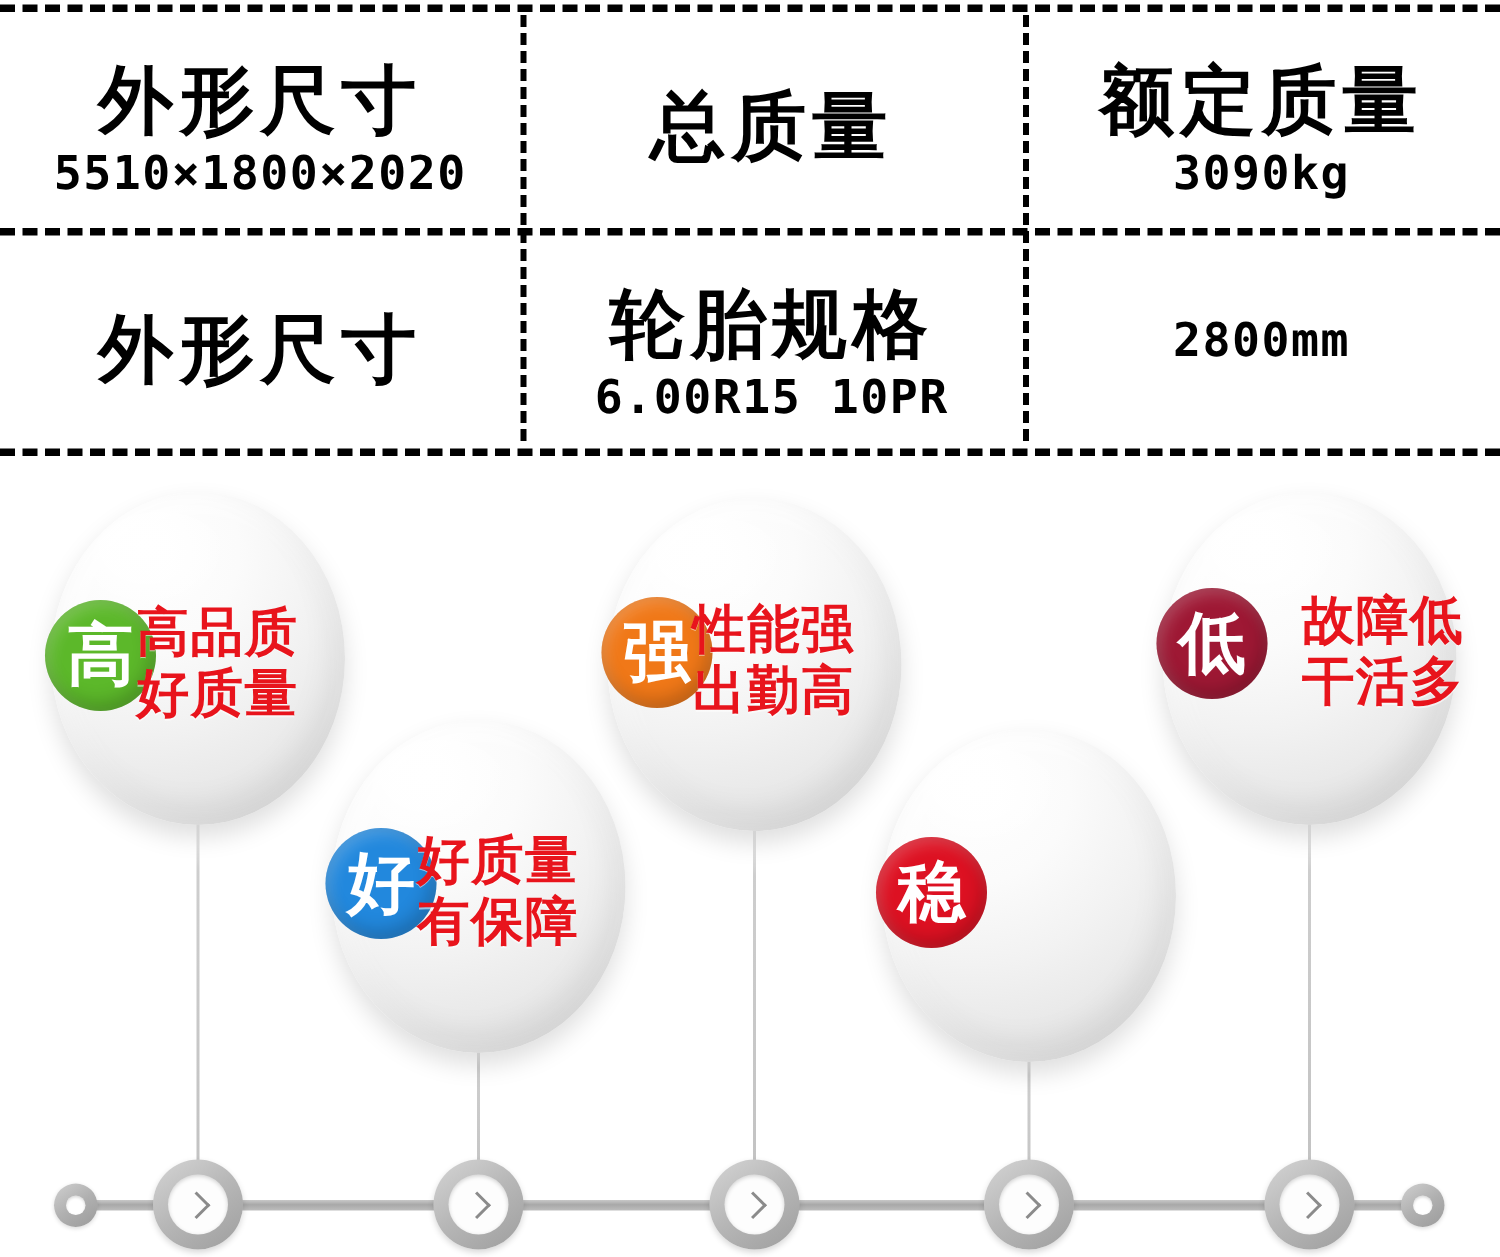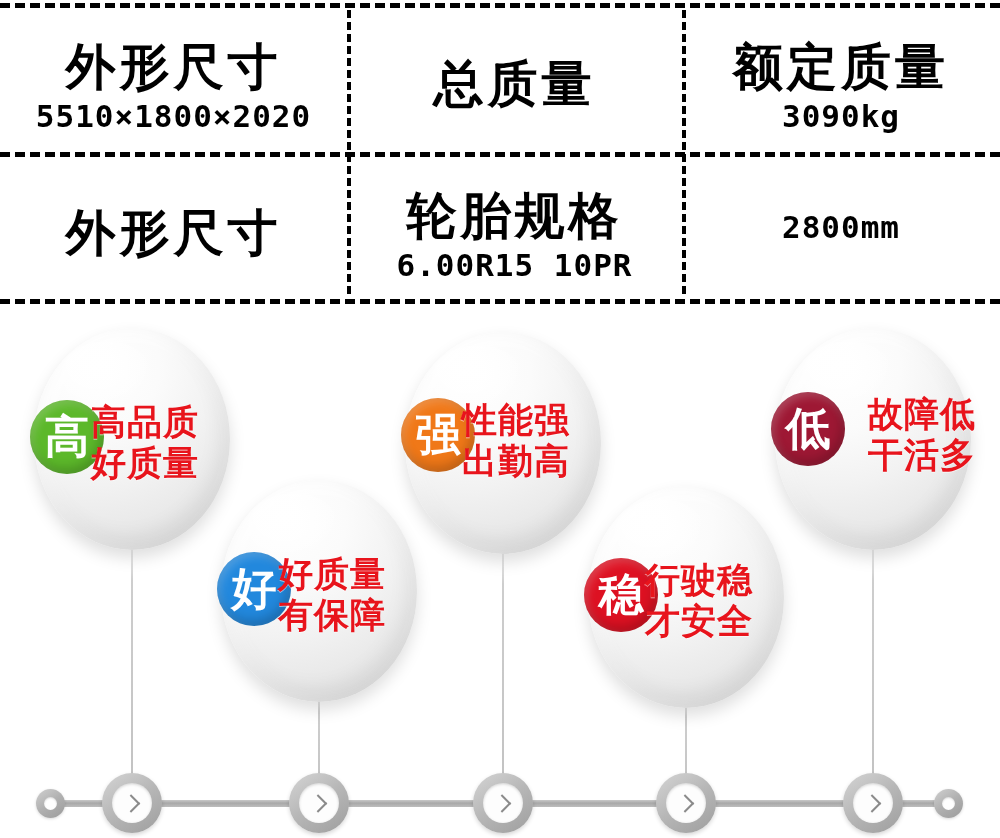--- a/index.html
+++ b/index.html
@@ -328,24 +328,20 @@
         <span class="l2">出勤高</span>
       </div>
     </div>
 
     <div class="balloon" style="left:588px; top:186px;">
       <div class="string" style="height:108px;"></div>
       <div class="body"></div>
       <div class="token" style="left:-4px; top:72px; background:#dd1122;">
         <span>稳</span>
       </div>
-      <div class="slogan" style="left:57px; top:74px;">
-        <span class="l1">行驶稳</span>
-        <span class="l2">才安全</span>
-      </div>
     </div>
 
     <div class="balloon" style="left:775px; top:28px;">
       <div class="string" style="height:262px;"></div>
       <div class="body"></div>
       <div class="token" style="left:-4px; top:64px; background:#9e1834;">
         <span>低</span>
       </div>
       <div class="slogan" style="left:57px; top:66px;margin-left:36px;">
         <span class="l1">故障低</span>

